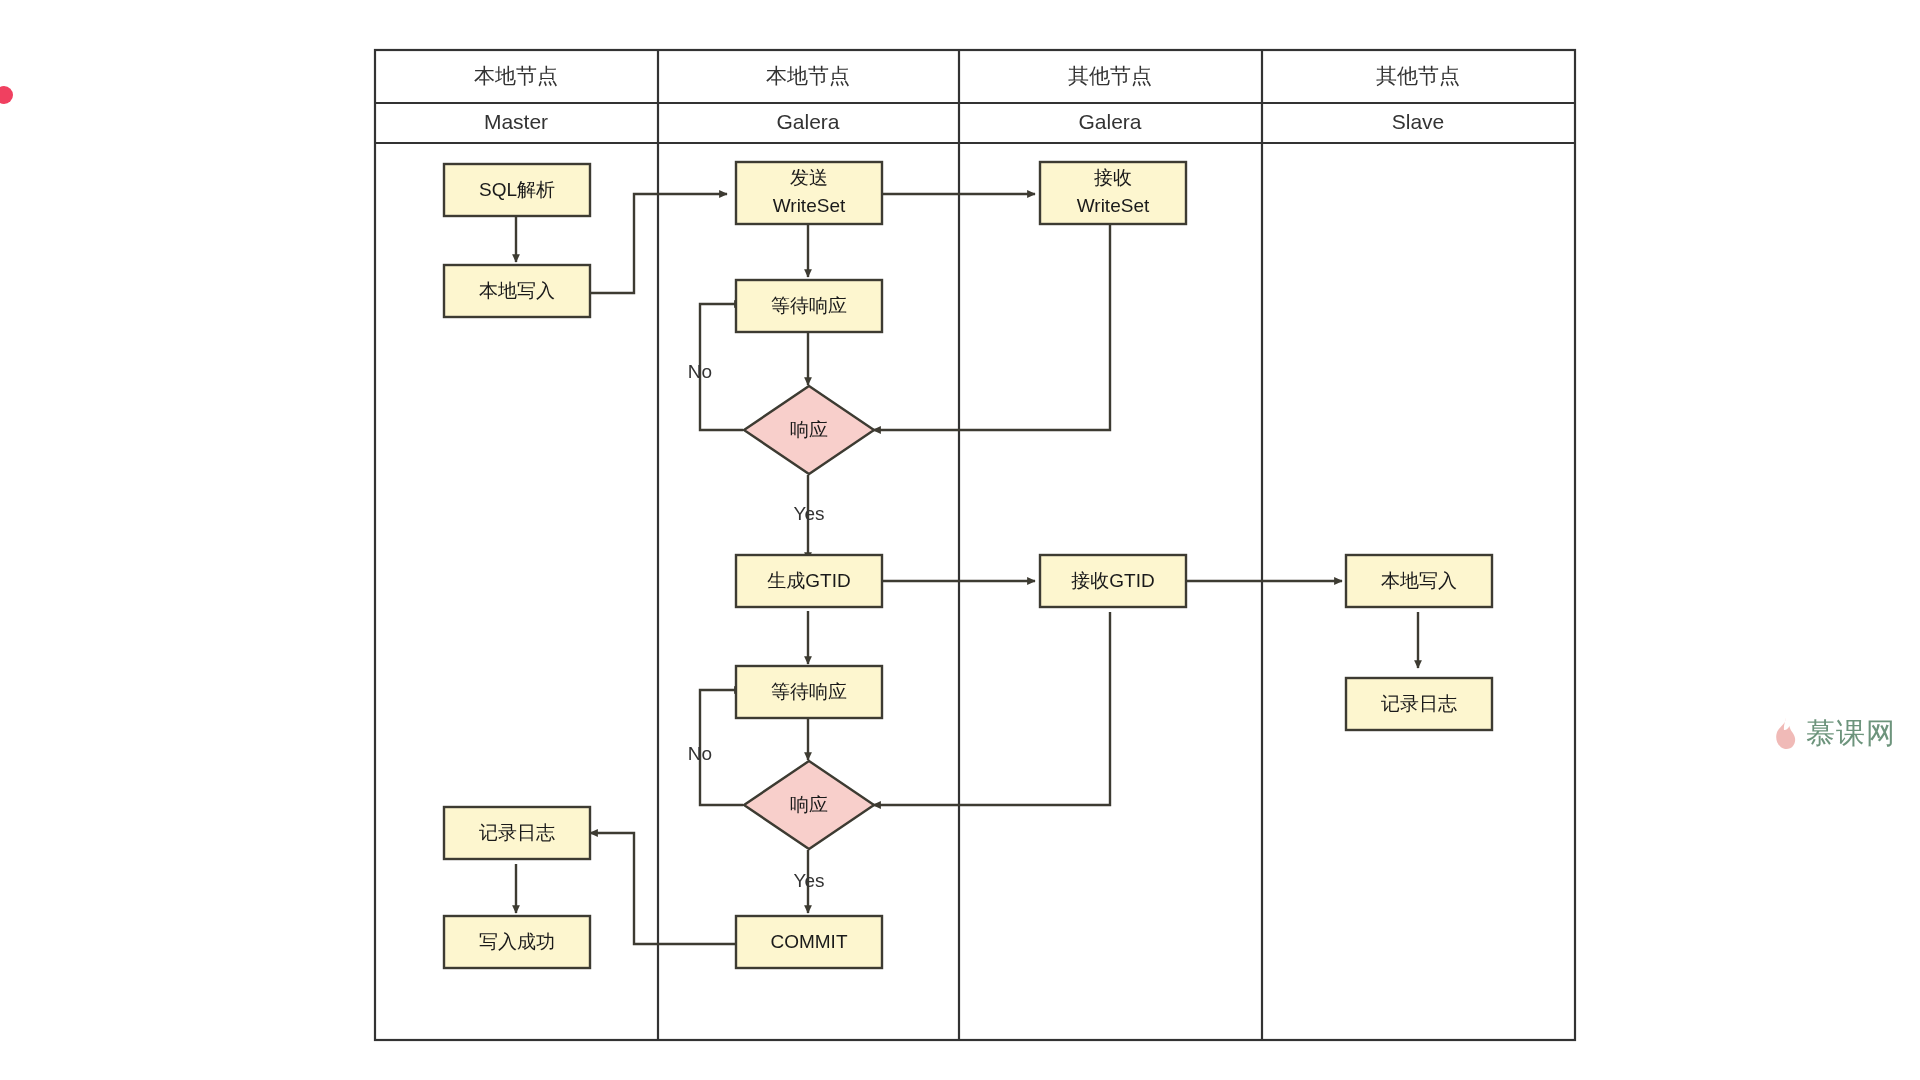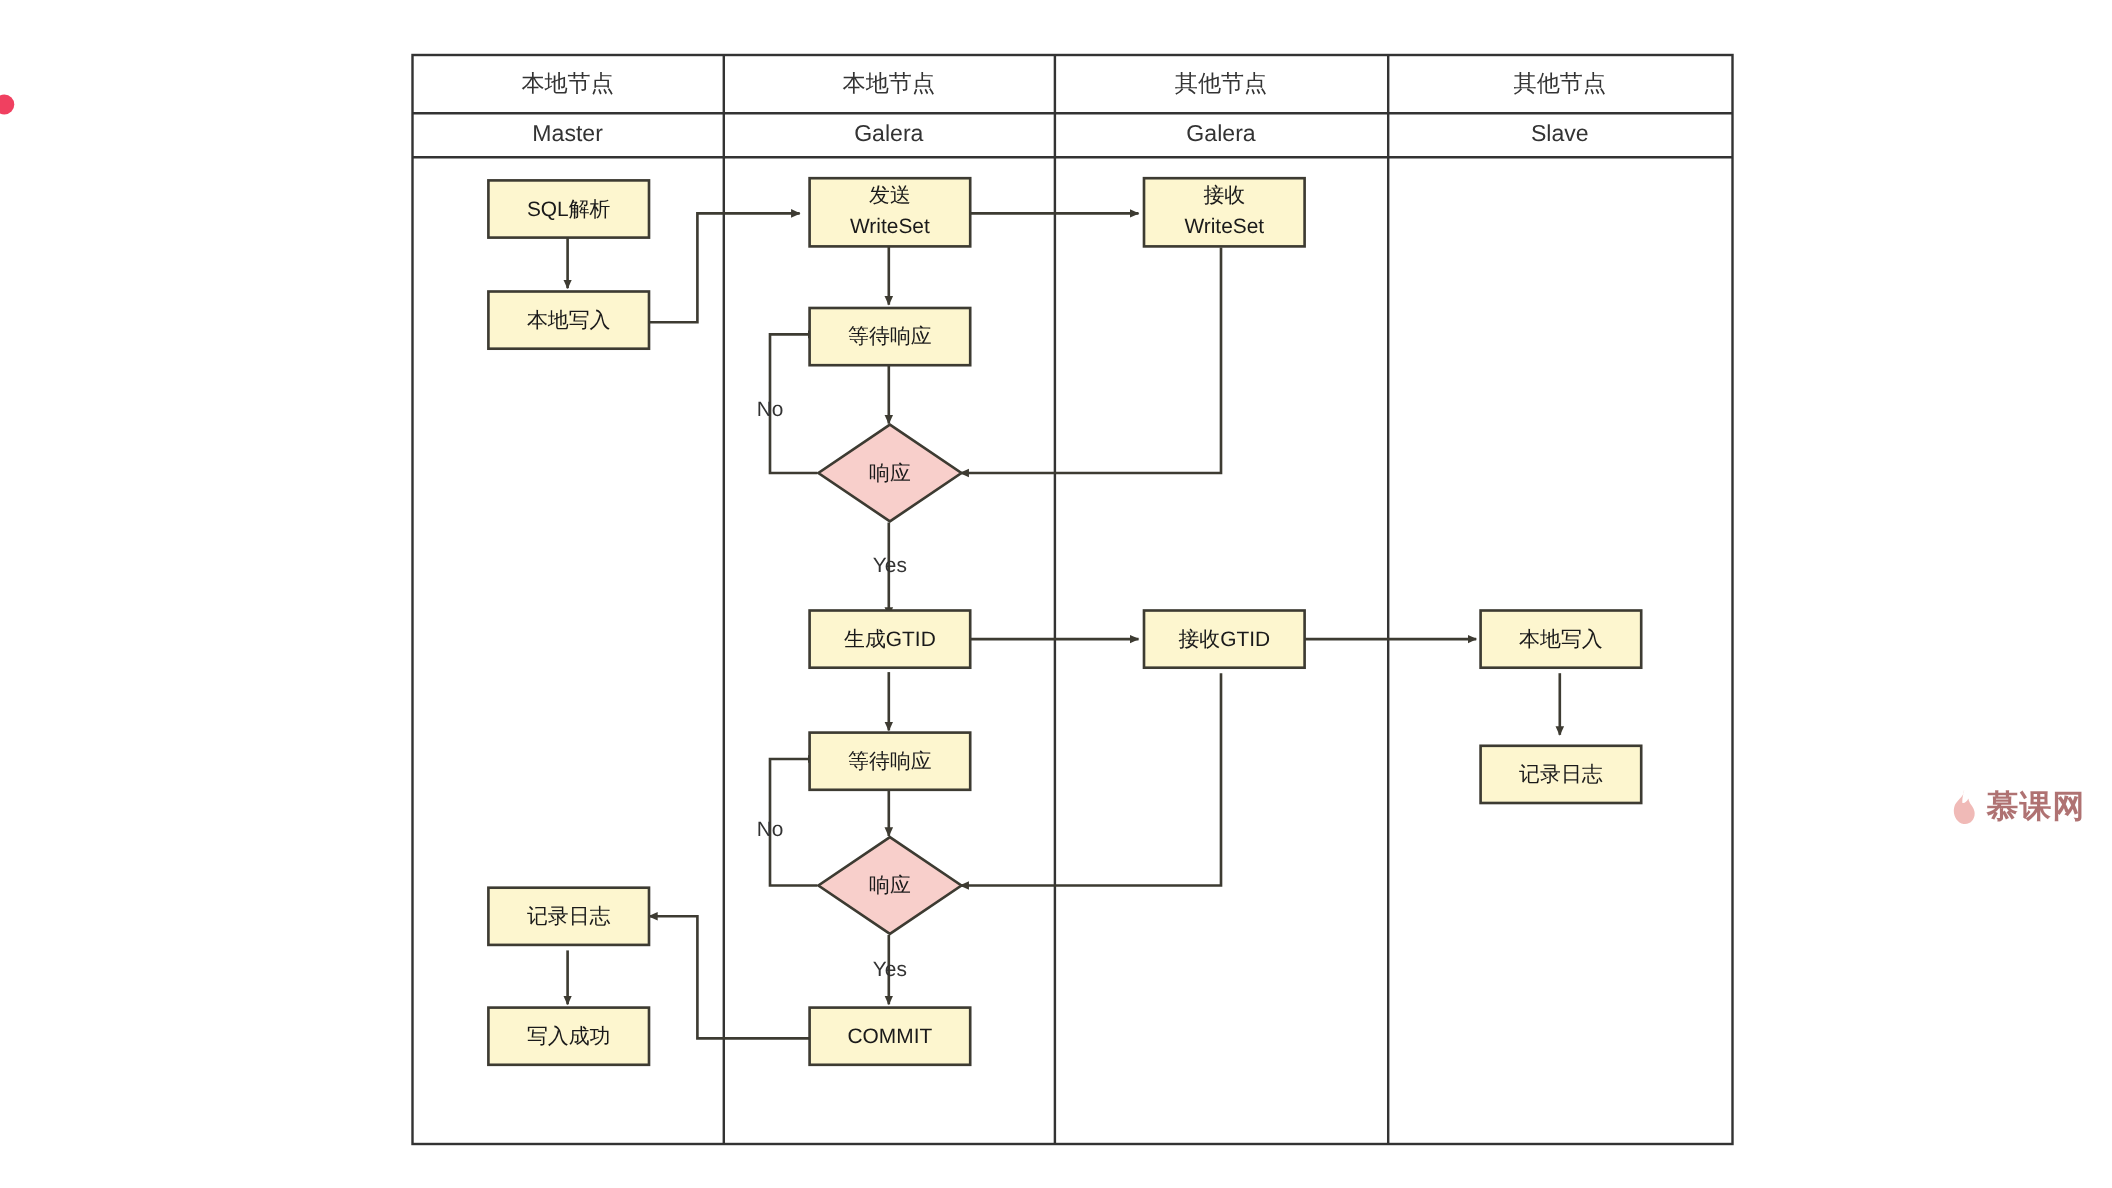--- a/index.html
+++ b/index.html
@@ -76,24 +76,24 @@
     position: absolute;
     right: 24px;
     bottom: 14px;
     display: flex;
     align-items: center;
     gap: 6px;
     opacity: 0.62;
   }
   #watermark .wm-text {
     font-size: 29px;
-    color: #7f1d1d;
+    color: #14532d;
     font-family: "DejaVu Sans", sans-serif;
     letter-spacing: 1px;
-    font-weight: bold;
+    font-weight: normal;
   }
   #red-dot {
     position: absolute;
     left: -5px;
     top: 86px;
     width: 18px;
     height: 18px;
     border-radius: 50%;
     background: #f04060;
   }

